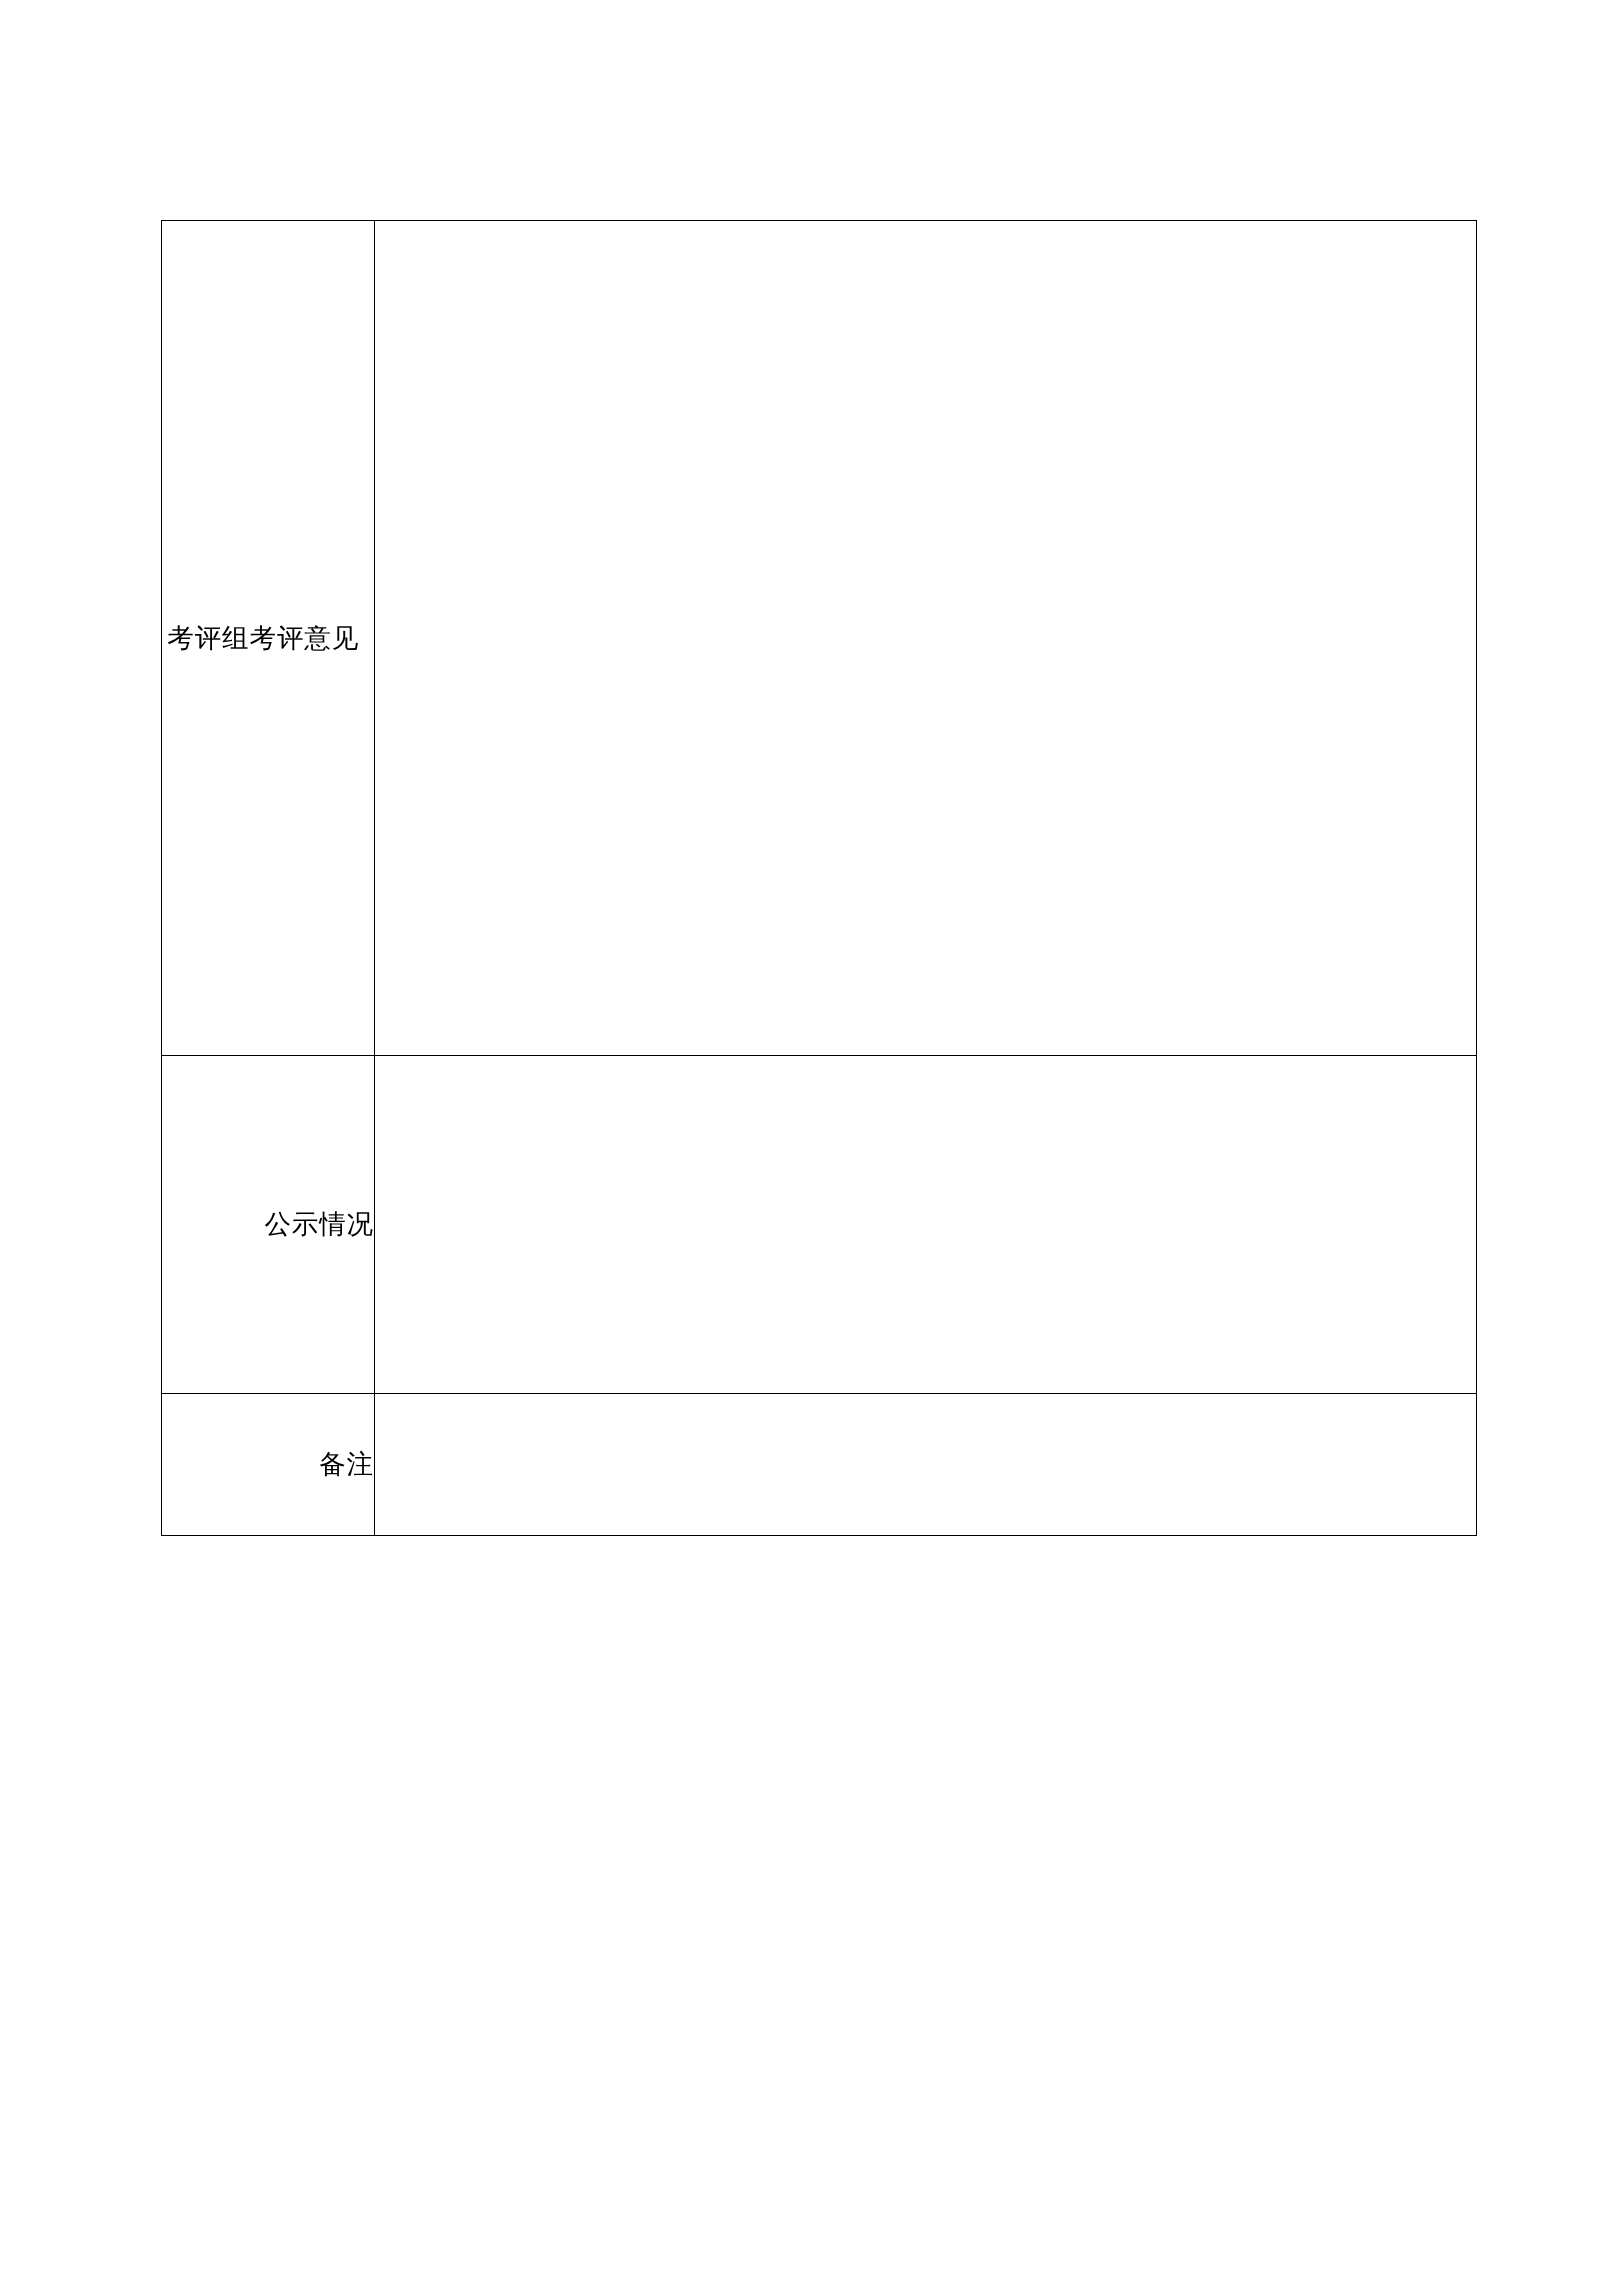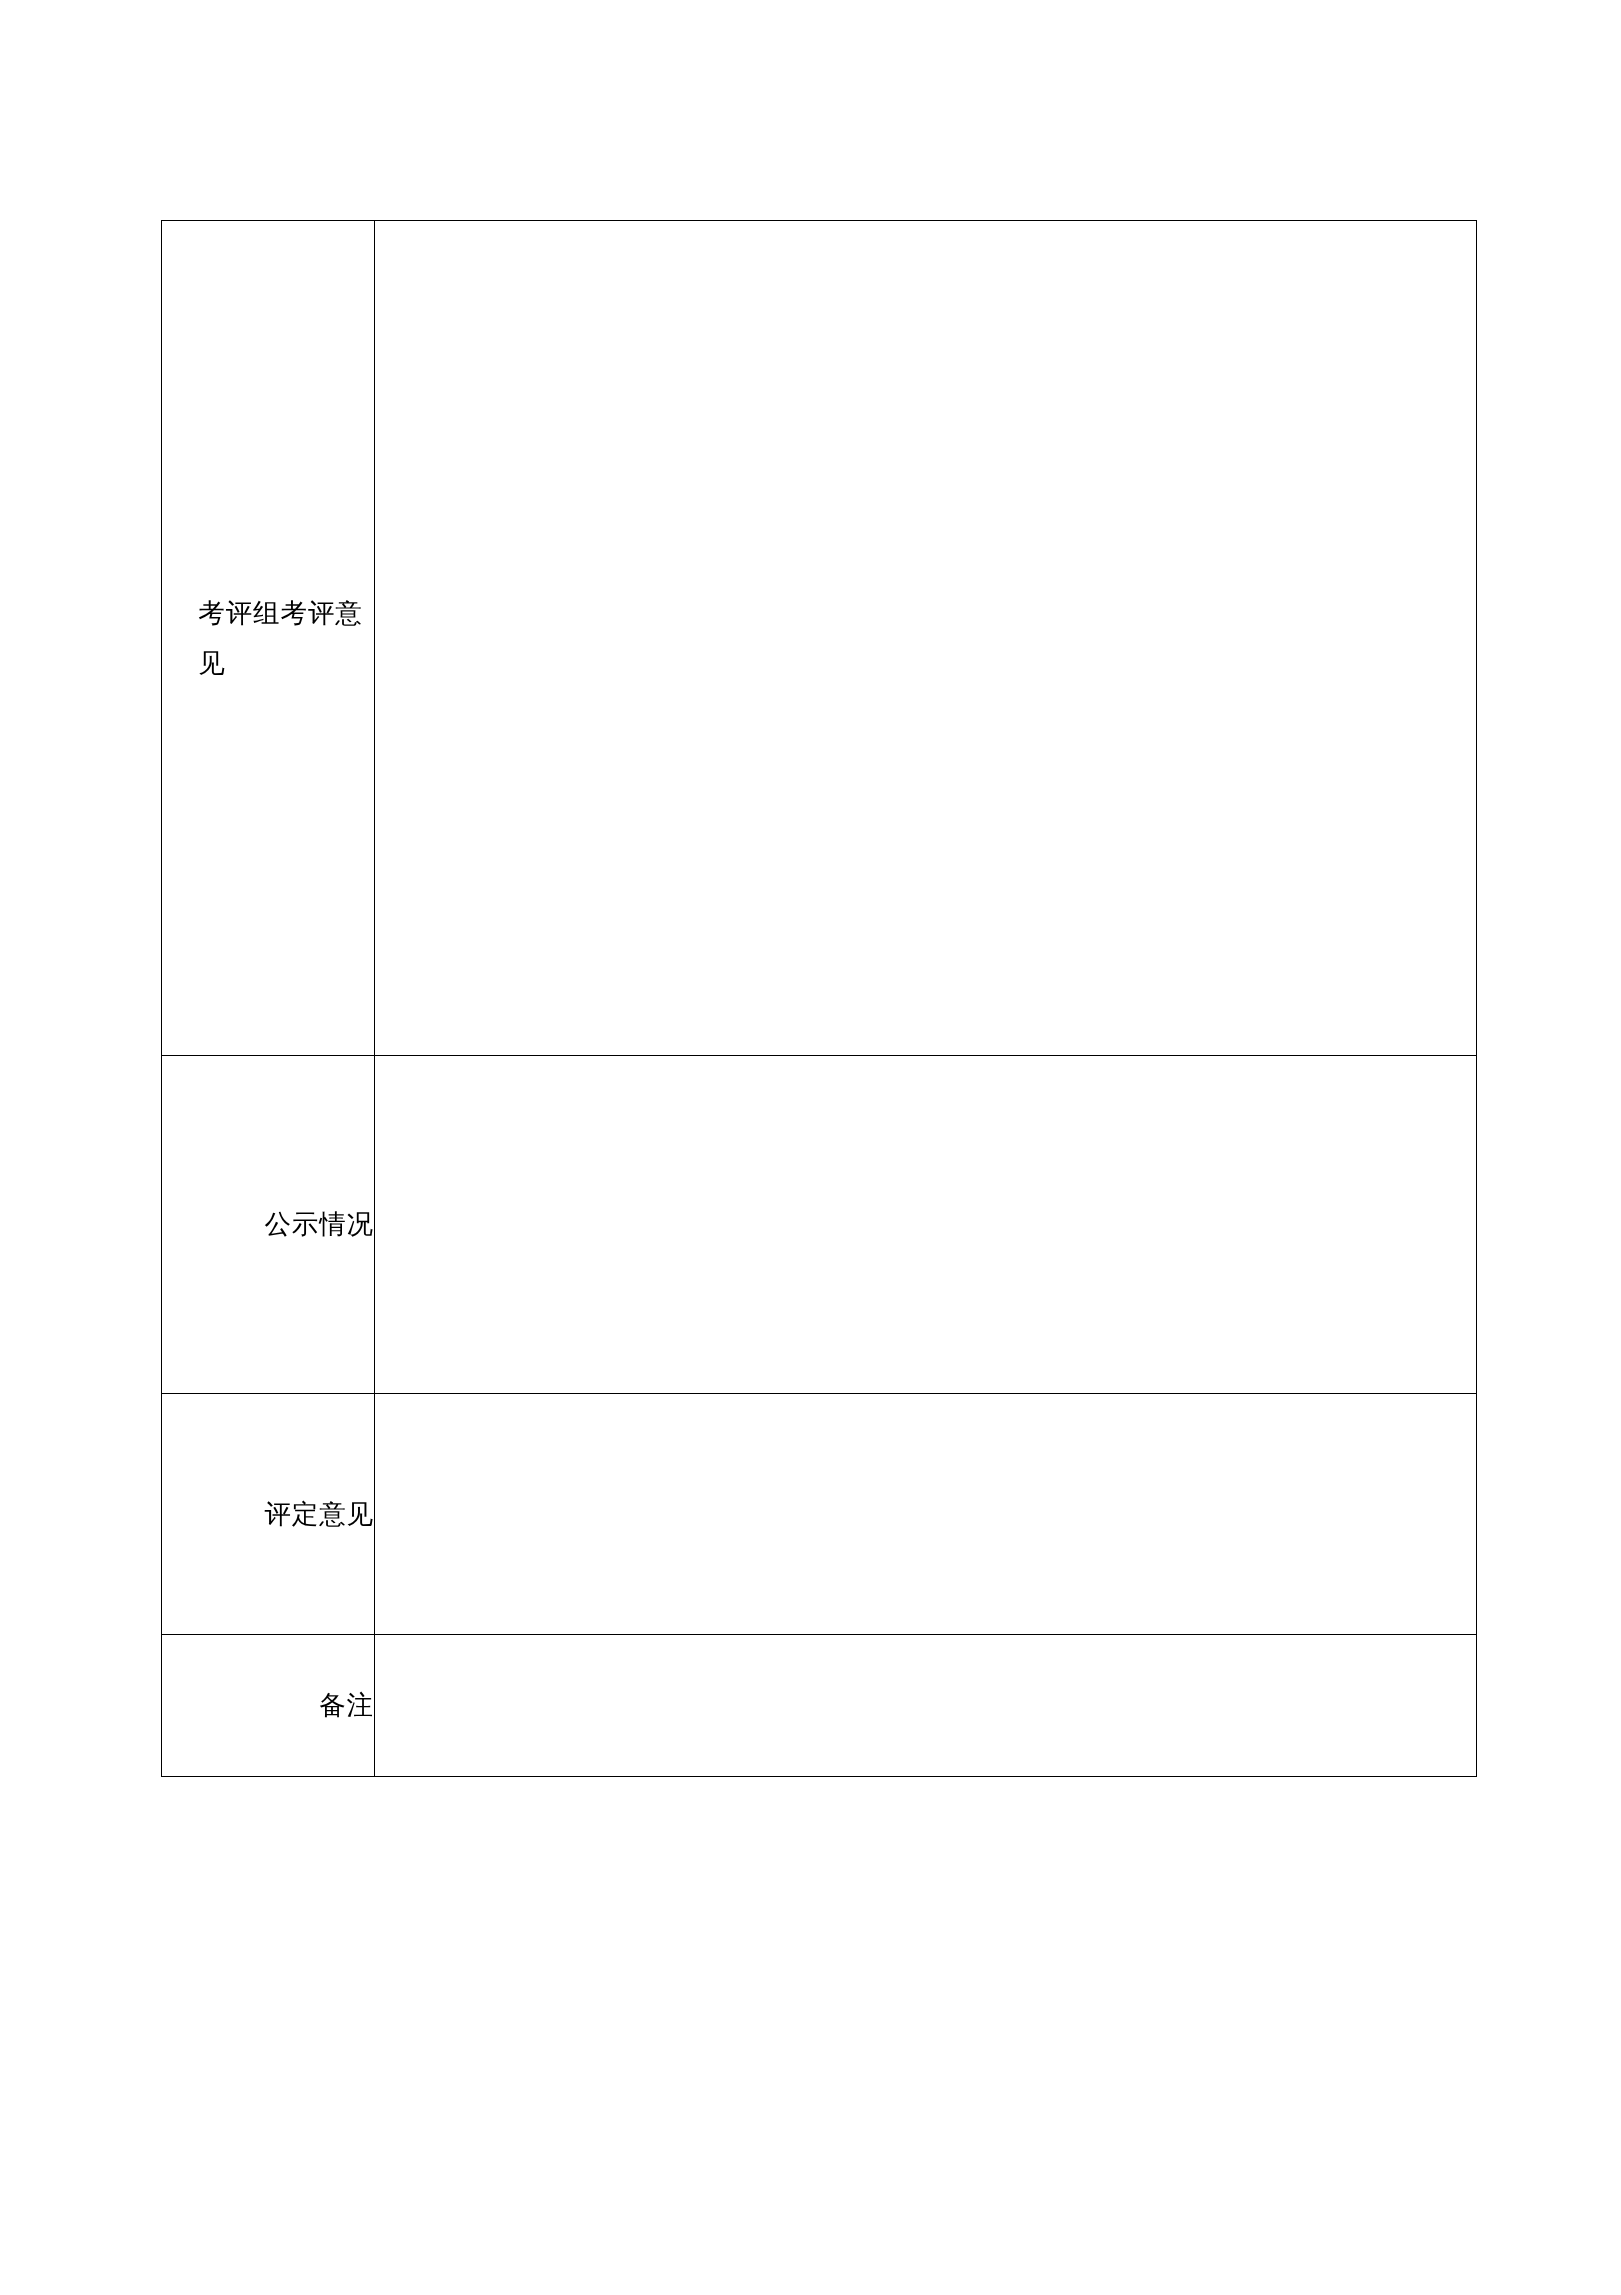--- a/index.html
+++ b/index.html
@@ -40,21 +40,20 @@
     text-align: center;
     font-size: 26.5px;
     line-height: 1.9;
     letter-spacing: 0.9px;
     padding: 0 12.3px;
   }
   .label-cell .label-text {
     display: block;
     text-align: left;
     padding-left: 5.3px;
-    margin-left: 31px;
   }
   .label-cell.centered .label-text {
     text-align: right;
     padding-left: 0;
   }
   .value-cell {
     width: 1101px;
     text-align: left;
     font-size: 26.5px;
     line-height: 1.9;
@@ -81,26 +80,20 @@
           <span class="label-text">考评组考评意见</span>
         </td>
         <td class="value-cell"></td>
       </tr>
       <tr class="row-publicity">
         <td class="label-cell centered">
           <span class="label-text">公示情况</span>
         </td>
         <td class="value-cell"></td>
       </tr>
-      <tr class="row-assessment">
-        <td class="label-cell centered">
-          <span class="label-text">评定意见</span>
-        </td>
-        <td class="value-cell"></td>
-      </tr>
       <tr class="row-remarks">
         <td class="label-cell centered">
           <span class="label-text">备注</span>
         </td>
         <td class="value-cell"></td>
       </tr>
     </tbody>
   </table>
 </div>
 

